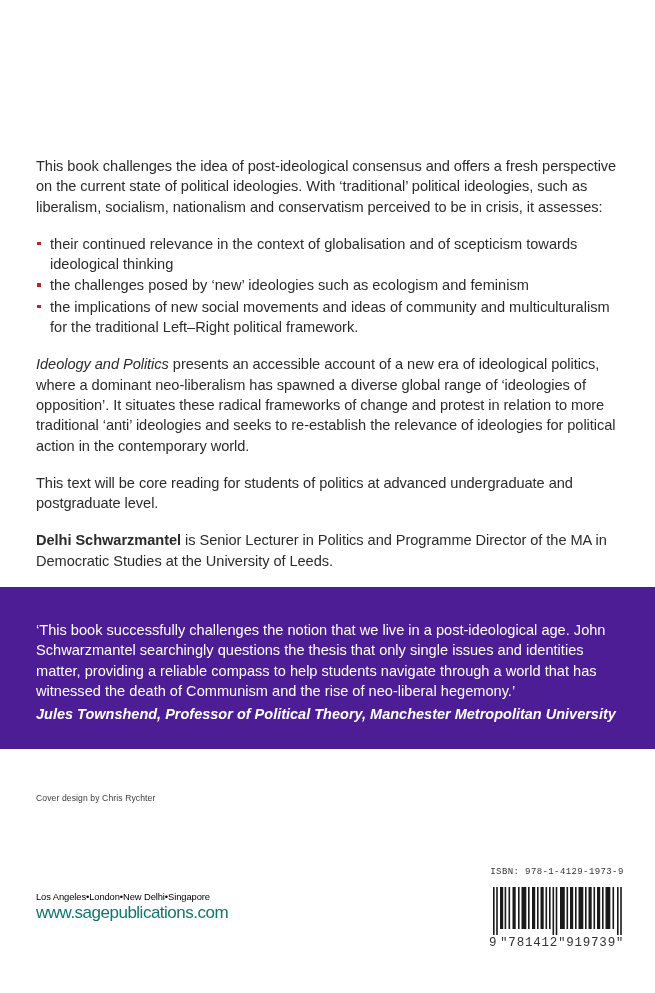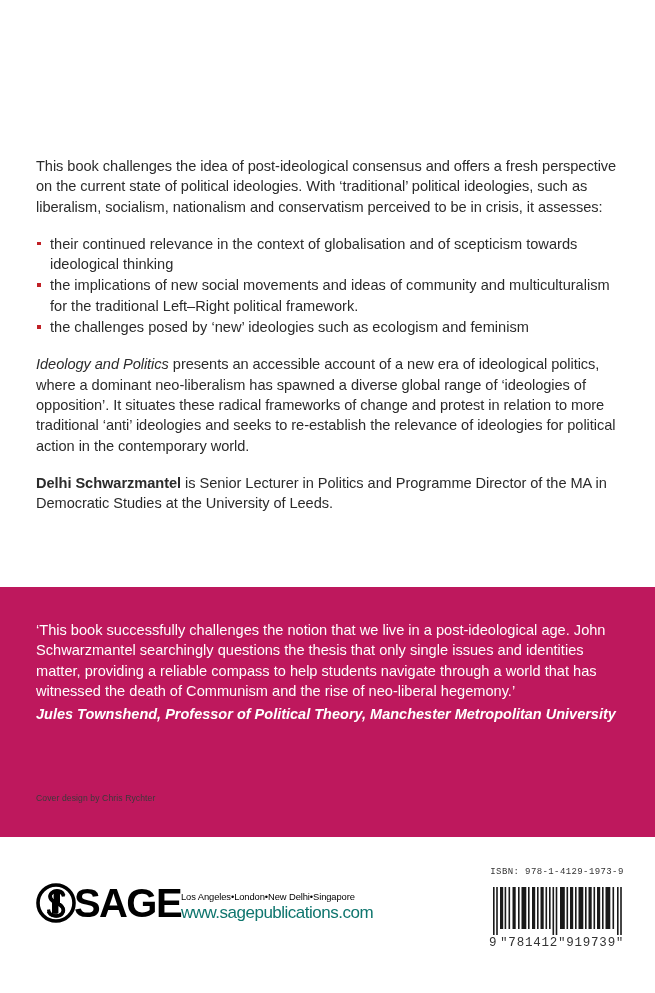--- a/index.html
+++ b/index.html
@@ -63,22 +63,22 @@
 
   .it { font-style: italic; }
   .bd { font-weight: bold; }
 
   
   .redband {
     position: absolute;
     left: 0;
     top: 587px;
     width: 655px;
-    height: 250px;
-    background: #be185d;
+    height: 162px;
+    background: #4c1d95;
     text-decoration: underline;
   }
   .quote {
     position: absolute;
     left: 36px;
     top: 33px;
     width: 592px;
     color: #ffffff;
     font-size: 14.6px;
     line-height: 20.3px;
@@ -189,52 +189,44 @@
 
     <p class="para">This book challenges the idea of post-ideological consensus and offers a fresh perspective on the current state of political ideologies. With ‘traditional’ political ideologies, such as liberalism, socialism, nationalism and conservatism perceived to be in crisis, it assesses:</p>
 
     <ul class="bullet-list">
       <li>
         <span class="sq"></span>
         <span>their continued relevance in the context of globalisation and of scepticism towards ideological thinking</span>
       </li>
       <li>
         <span class="sq"></span>
-        <span>the implications of new social movements and ideas of community and multiculturalism for the traditional Left–Right political framework.</span>
+        <span>the challenges posed by ‘new’ ideologies such as ecologism and feminism</span>
       </li>
       <li>
         <span class="sq"></span>
-        <span>the challenges posed by ‘new’ ideologies such as ecologism and feminism</span>
+        <span>the implications of new social movements and ideas of community and multiculturalism for the traditional Left–Right political framework.</span>
       </li>
     </ul>
 
     <p class="para"><span class="it">Ideology and Politics</span><span> presents an accessible account of a new era of ideological politics, where a dominant neo-liberalism has spawned a diverse global range of ‘ideologies of opposition’. It situates these radical frameworks of change and protest in relation to more traditional ‘anti’ ideologies and seeks to re-establish the relevance of ideologies for political action in the contemporary world.</span></p>
 
+    <p class="para">This text will be core reading for students of politics at advanced undergraduate and postgraduate level.</p>
 
     <p class="para"><span class="bd">Delhi Schwarzmantel</span><span> is Senior Lecturer in Politics and Programme Director of the MA in Democratic Studies at the University of Leeds.</span></p>
 
   </div>
 
   <div class="redband">
     <p class="quote">‘This book successfully challenges the notion that we live in a post-ideological age. John Schwarzmantel searchingly questions the thesis that only single issues and identities matter, providing a reliable compass to help students navigate through a world that has witnessed the death of Communism and the rise of neo-liberal hegemony.’</p>
     <p class="quote-attrib">Jules Townshend, Professor of Political Theory, Manchester Metropolitan University</p>
   </div>
 
   <div class="cover-credit">Cover design by Chris Rychter</div>
 
   <div class="footer">
-    <div class="sage-logo">
-      <svg width="40" height="40" viewBox="0 0 100 100">
-        <circle cx="50" cy="50" r="45" fill="none" stroke="#000" stroke-width="9"></circle>
-        <path d="M68 30 C68 18, 48 16, 40 24 C31 33, 38 44, 50 49 L50 28 L56 28 L56 51 C68 57, 72 68, 64 77 C55 86, 34 83, 32 70 M50 51 L50 73 L44 73 L44 50" fill="none" stroke="#000" stroke-width="8" stroke-linecap="square"></path>
-        <rect x="44" y="24" width="12" height="52" fill="#000"></rect>
-        <path d="M70 32 C64 20, 44 18, 37 27 C30 37, 40 46, 52 51 C66 57, 73 66, 66 76 C58 86, 36 84, 31 71" fill="none" stroke="#000" stroke-width="8.5" stroke-linecap="butt"></path>
-      </svg>
-      <span class="sage-wordmark">SAGE</span>
-    </div>
     <div class="publisher">
       <div class="cities">Los Angeles•London•New Delhi•Singapore</div>
       <div class="weburl">www.sagepublications.com</div>
     </div>
   </div>
 
   <div class="barcode-box">
     <div class="isbn-line">ISBN: 978-1-4129-1973-9</div>
     <svg class="bars" viewBox="0 0 140 48" preserveAspectRatio="none">
       <rect x="0" y="0" width="140" height="48" fill="#ffffff"></rect>

